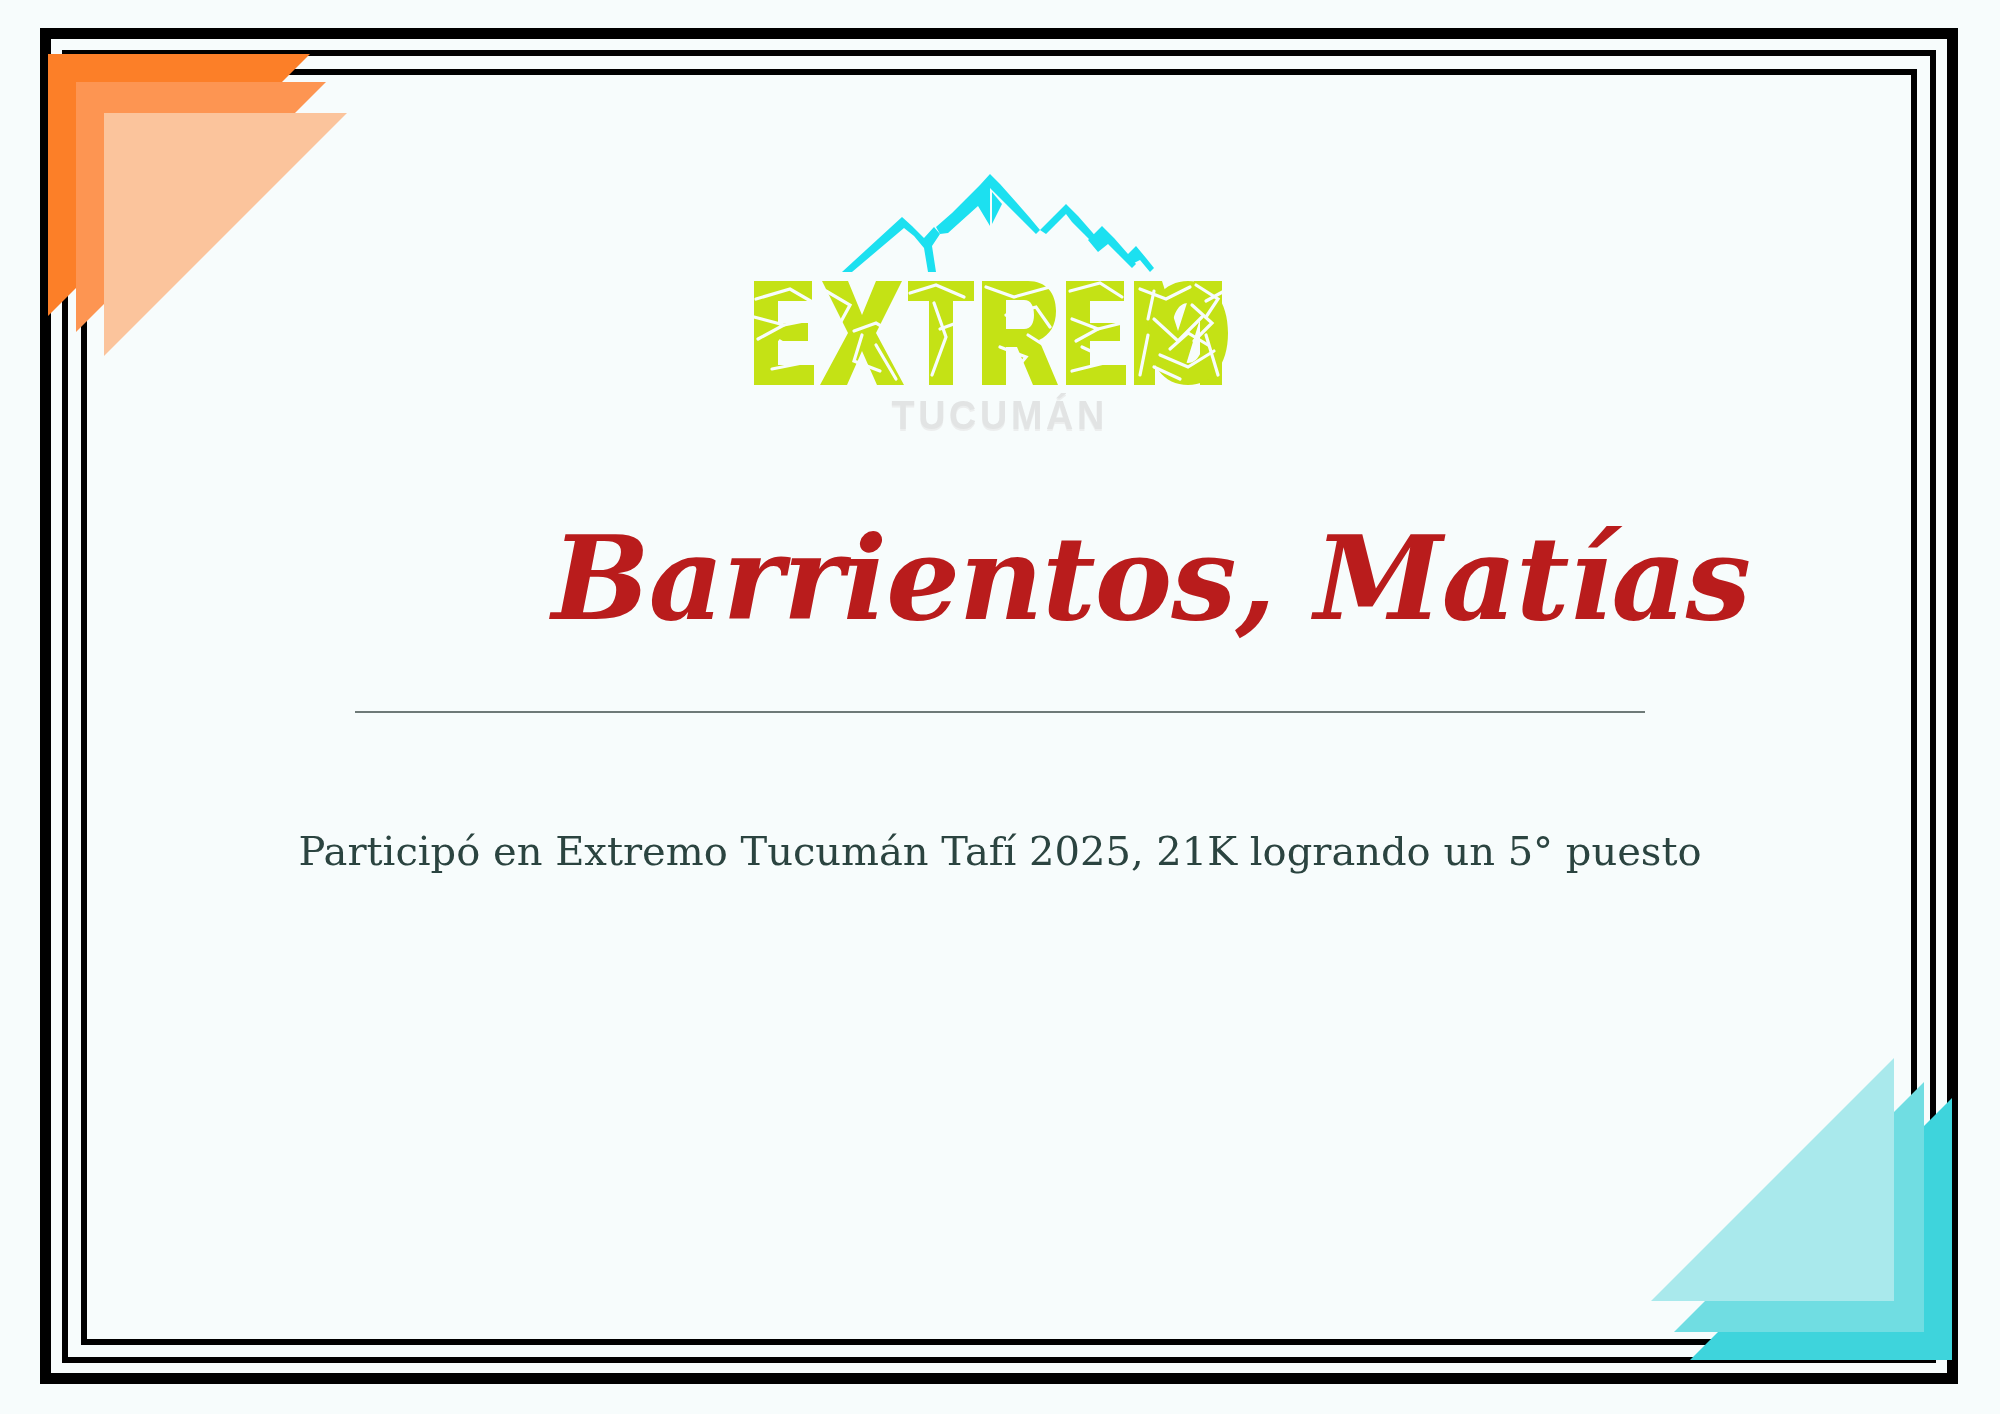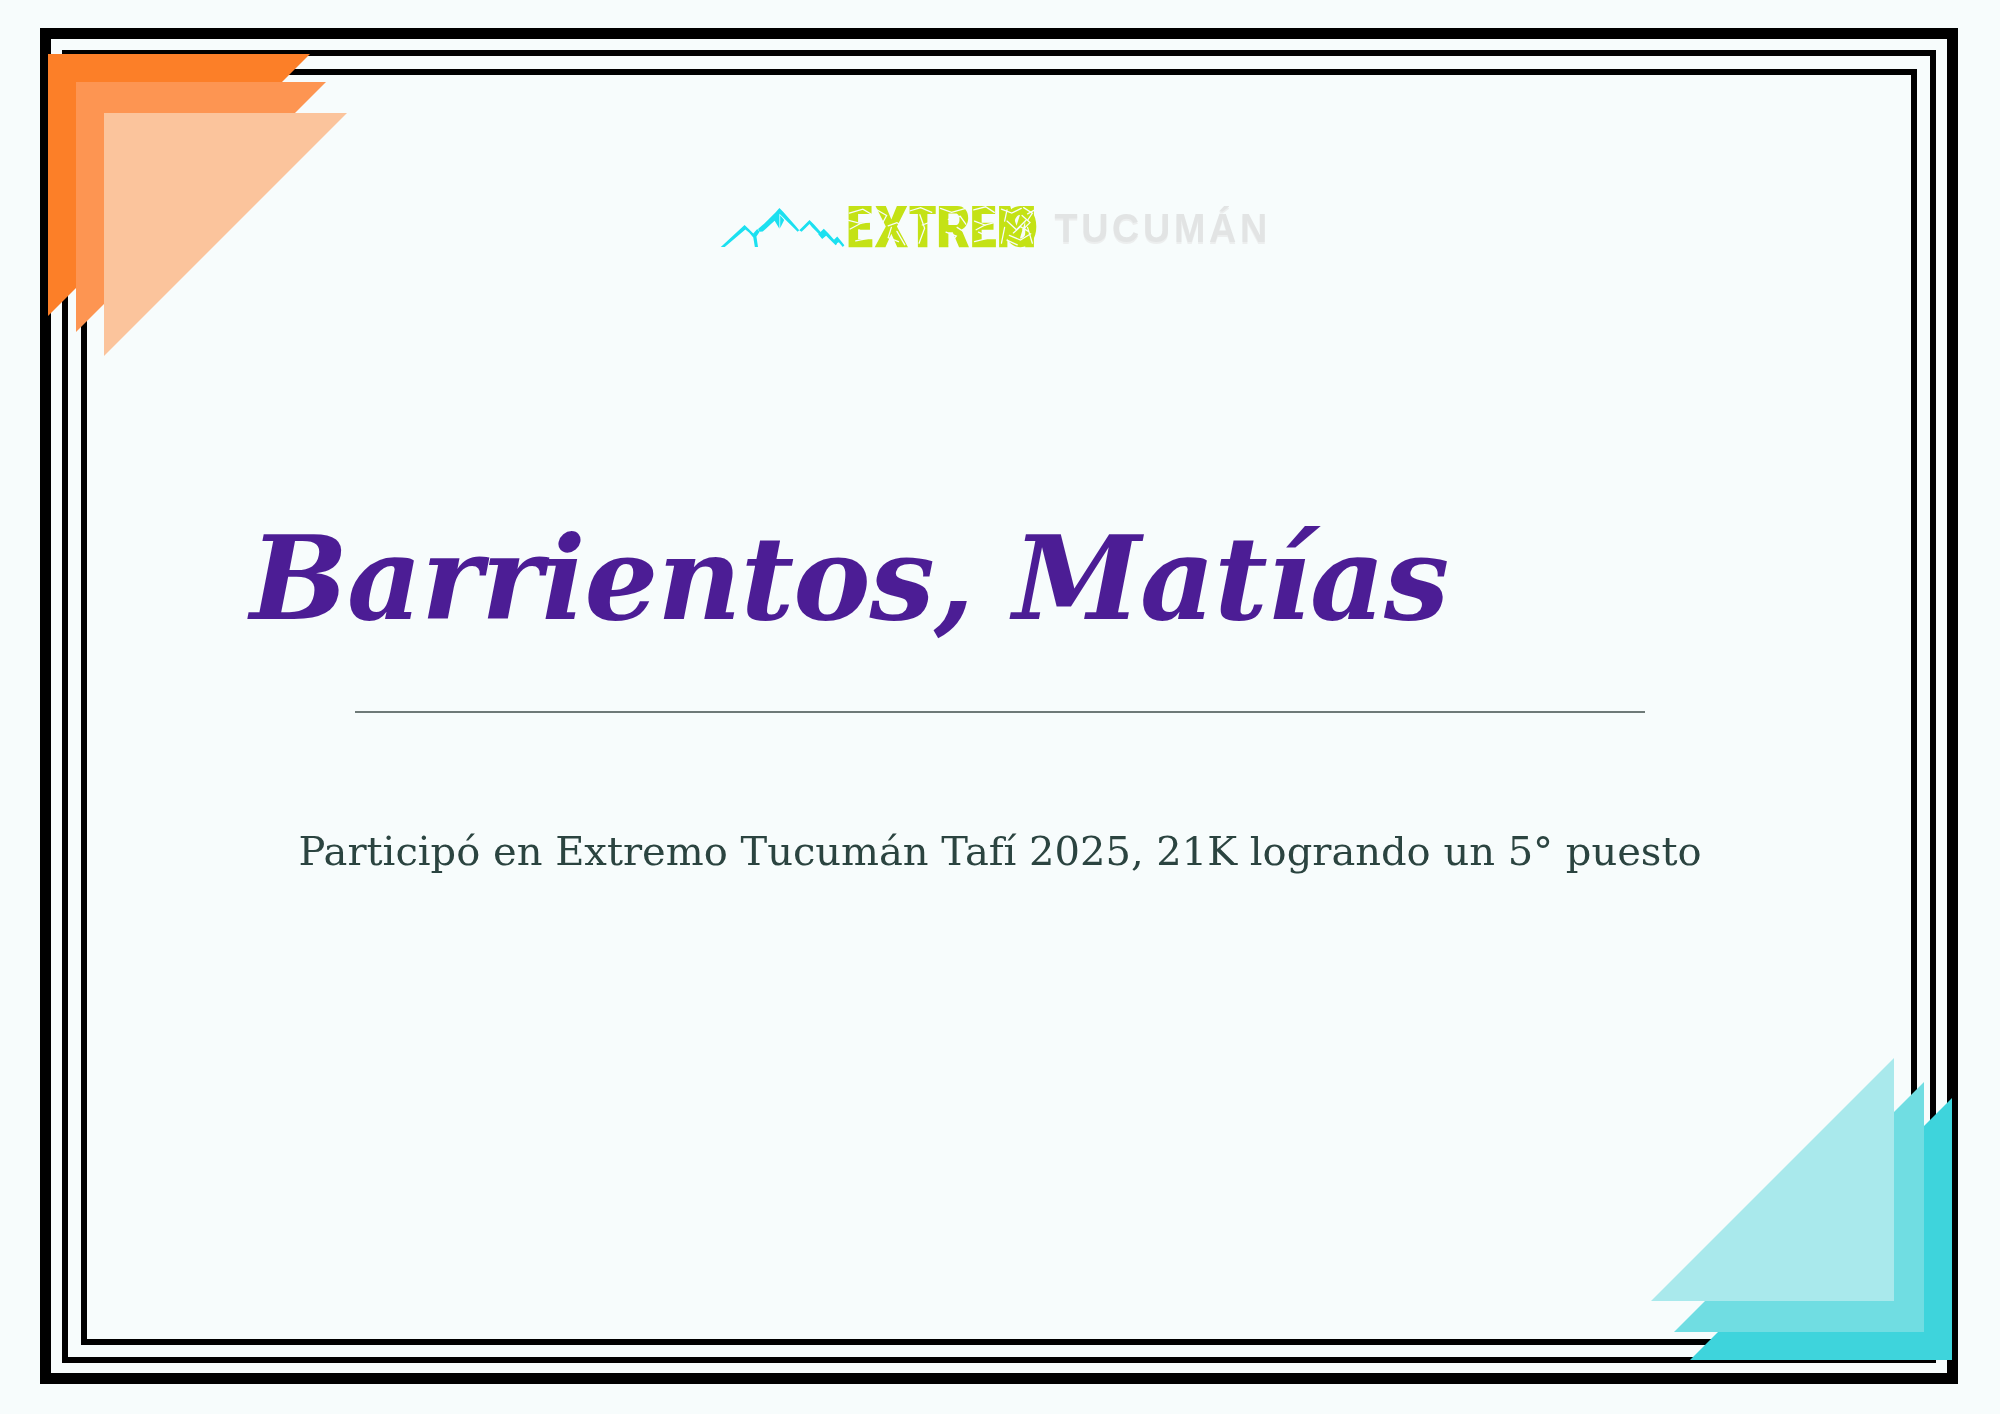--- a/index.html
+++ b/index.html
@@ -86,21 +86,21 @@
   }
 
   
   #logo-block {
     position: absolute;
     left: 50%;
     transform: translateX(-50%);
     top: 168px;
     width: 560px;
     display: flex;
-    flex-direction: row;
+    flex-direction: column;
     align-items: center;
   }
   #mountain-icon {
     display: block;
     width: 320px;
     height: 105px;
     margin-bottom: 2px;
   }
   #logo-wordmark {
     display: block;
@@ -119,22 +119,22 @@
     text-shadow: 0 2px 0 #eceeee;
   }
 
   
   #recipient-name {
     position: absolute;
     left: 50%;
     transform: translateX(-50%);
     top: 518px;
     width: 1500px;
-    text-align: left;
-    color: #4c1d95;
+    text-align: right;
+    color: #b91c1c;
     font-family: "DejaVu Serif", serif;
     font-style: italic;
     font-weight: bold;
     font-size: 116px;
     line-height: 1.05;
     letter-spacing: -1px;
     white-space: nowrap;
   }
 
   

